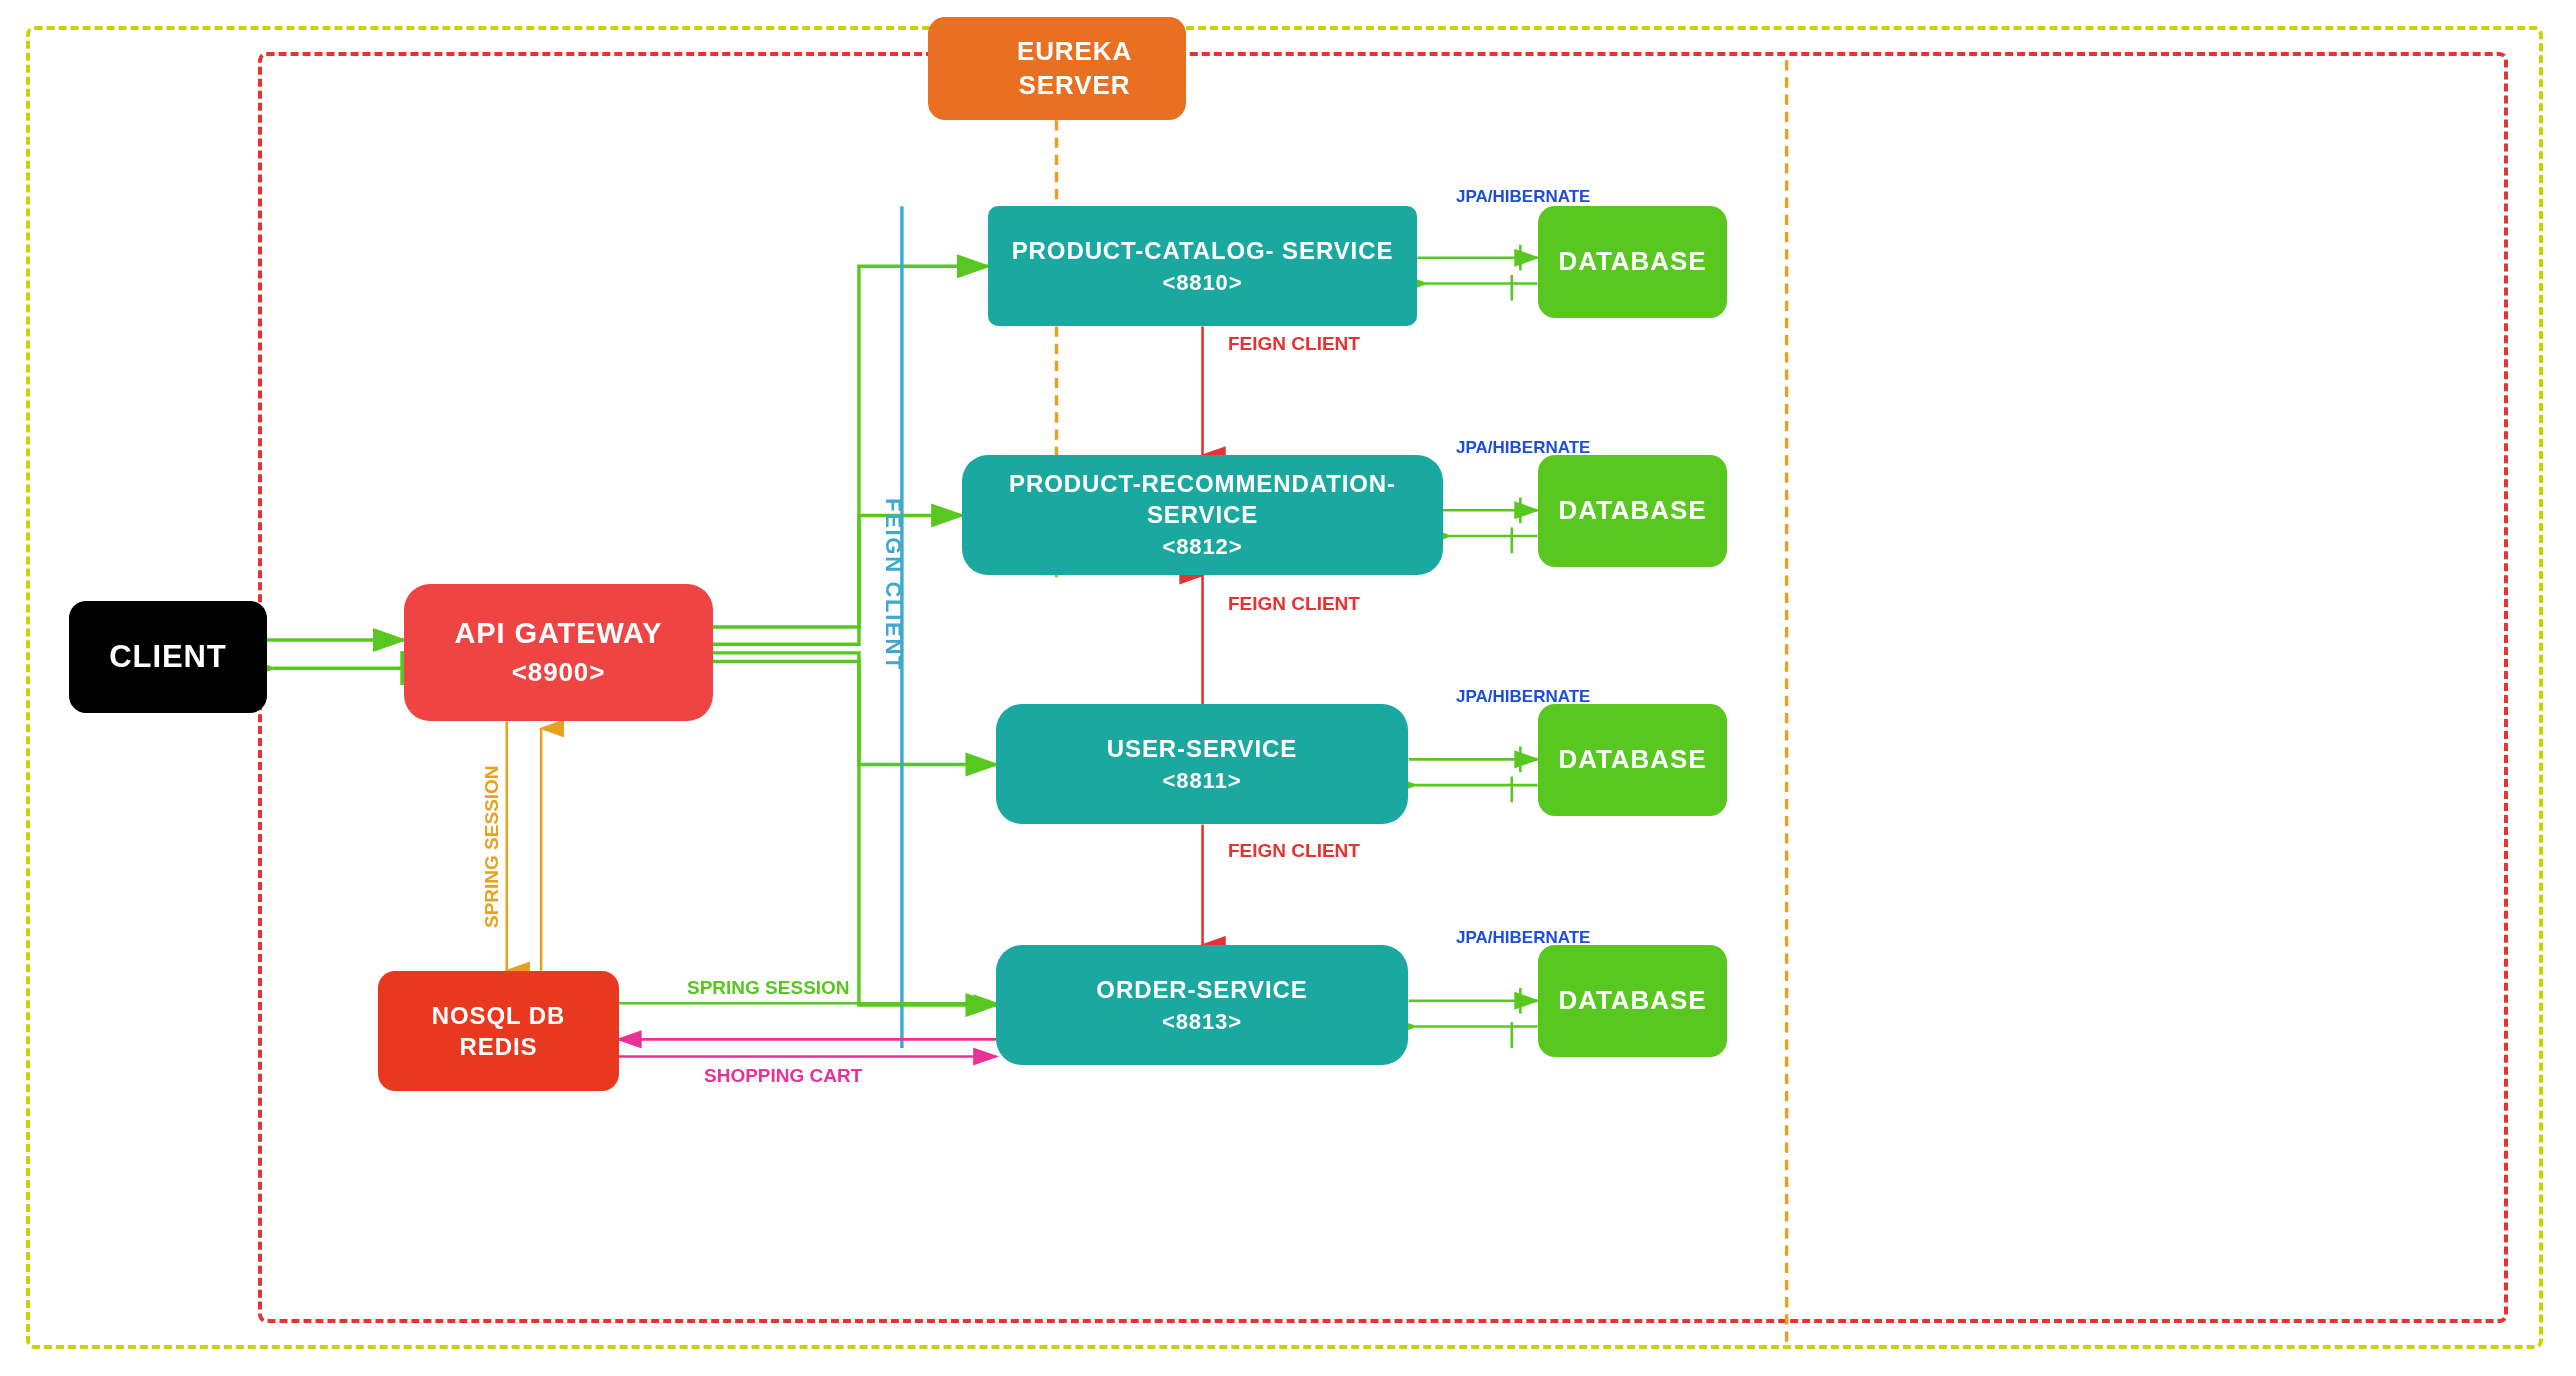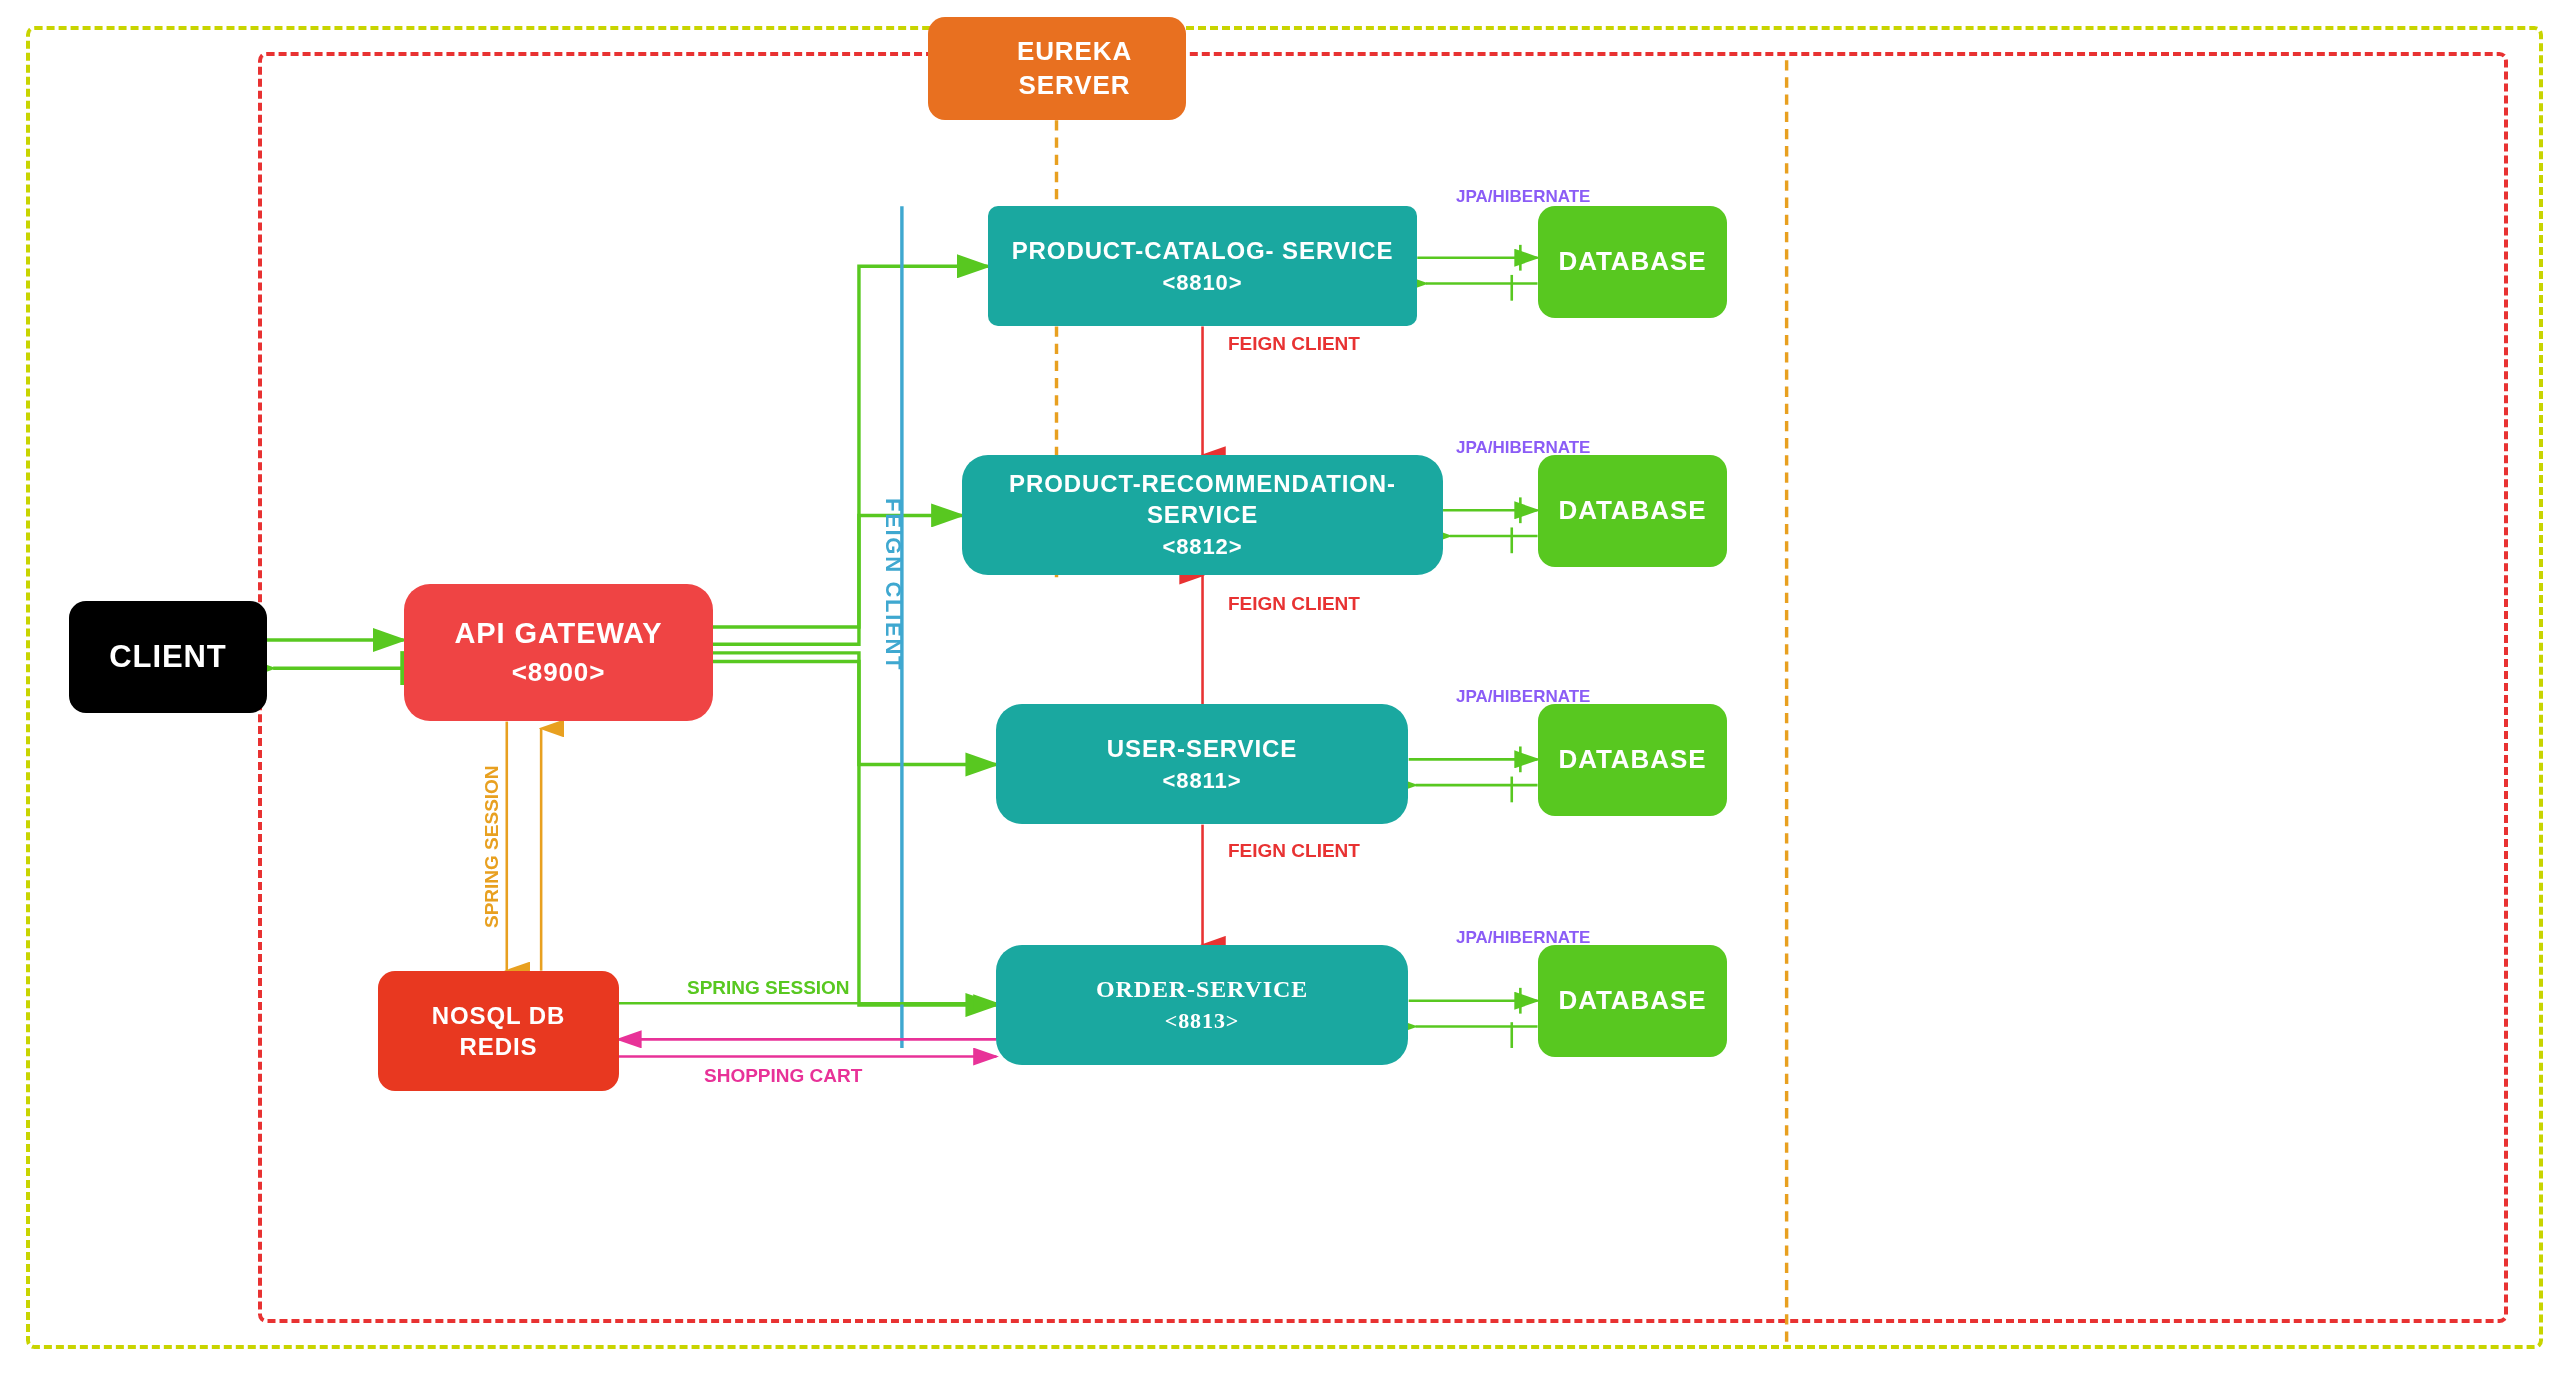--- a/index.html
+++ b/index.html
@@ -123,21 +123,20 @@
     }
     .node-order-service {
       background: #1aa8a0;
       color: #fff;
       width: 412px;
       height: 120px;
       top: 945px;
       left: 996px;
       border-radius: 26px;
       font-size: 24px;
-      font-family: Liberation Serif, serif;
     }
     .node-db {
       background: #58c820;
       color: #fff;
       width: 189px;
       height: 112px;
       border-radius: 17px;
       font-size: 26px;
     }
     .node-db-1 { top: 206px; left: 1538px; }
@@ -155,21 +154,21 @@
     }
 
     
     .arrow-label {
       position: absolute;
       font-size: 20.6px;
       font-weight: bold;
       white-space: nowrap;
     }
     .label-jpa-hibernate {
-      color: #8b5cf6;
+      color: #1d4ed8;
       font-size: 17px;
     }
   </style>
 </head>
 <body>
 
 <div class="diagram-container">
 
   <div class="outer-border"></div>
 

